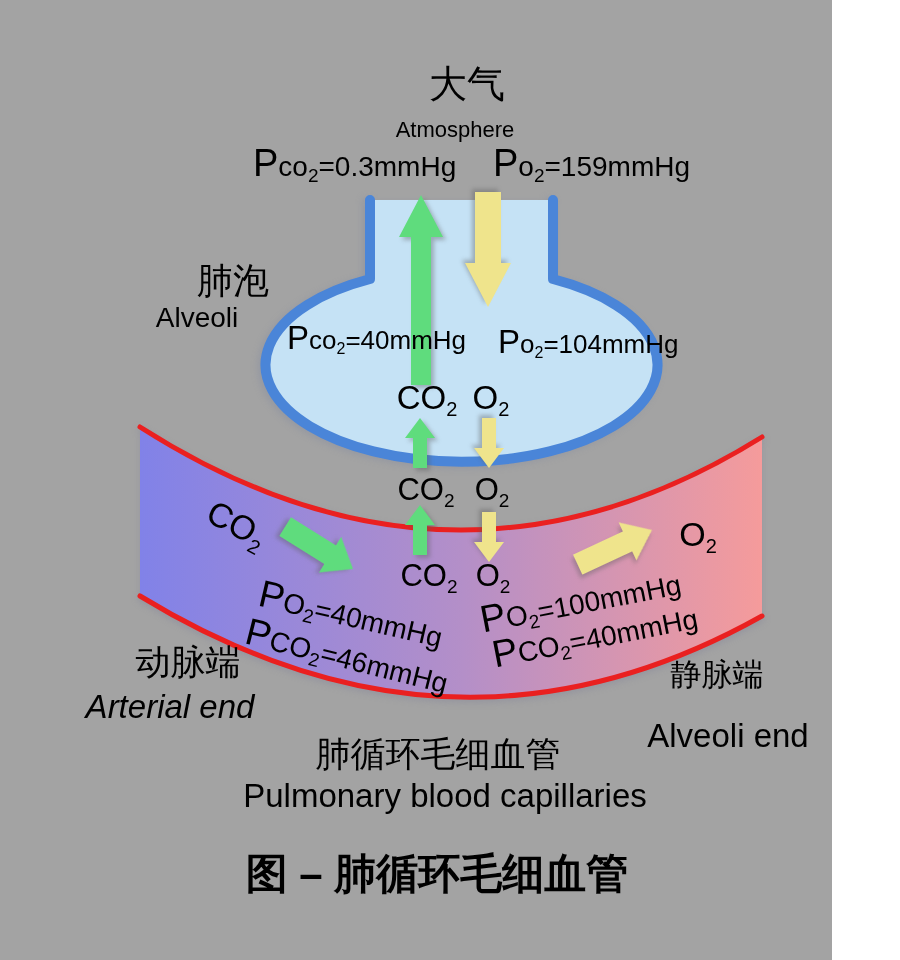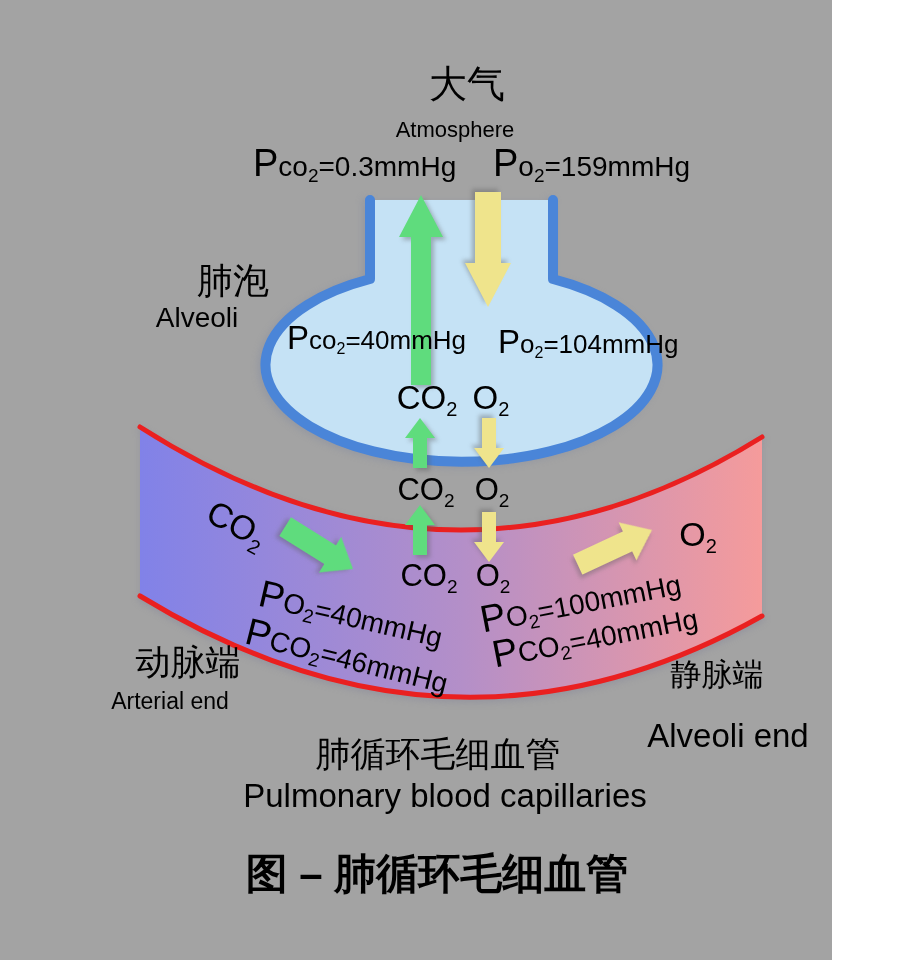--- a/index.html
+++ b/index.html
@@ -124,21 +124,21 @@
   </div>
 
   <div class="plabel" style="left:477px; top:601px; transform:rotate(-11deg); transform-origin:left top;">
     <span class="P">P</span><span class="g">O</span><sub>2</sub><span class="v">=100mmHg</span>
   </div>
   <div class="plabel" style="left:489px; top:636px; transform:rotate(-11deg); transform-origin:left top;">
     <span class="P">P</span><span class="g">CO</span><sub>2</sub><span class="v">=40mmHg</span>
   </div>
 
   <div class="lbl cx" style="left:164px; top:643px; font-size:35px;margin-left:24px;">动脉端</div>
-  <div class="lbl cx" style="left:170px; top:689px; font-size:23px;">Arterial end</div>
+  <div class="lbl cx" style="left:170px; top:689px; font-size:33px;font-style:italic;">Arterial end</div>
   <div class="lbl cx" style="left:717px; top:658px; font-size:31px;">静脉端</div>
   <div class="lbl cx" style="left:728px; top:718px; font-size:33px;">Alveoli end</div>
 
   <div class="lbl cx" style="left:438px; top:735px; font-size:35px;text-align:right;">肺循环毛细血管</div>
   <div class="lbl cx" style="left:445px; top:778px; font-size:33px;">Pulmonary blood capillaries</div>
 
   <div class="lbl cx" style="left:437px; top:851px; font-size:42px; font-weight:bold;">图 – 肺循环毛细血管</div>
 
 </div>
 

